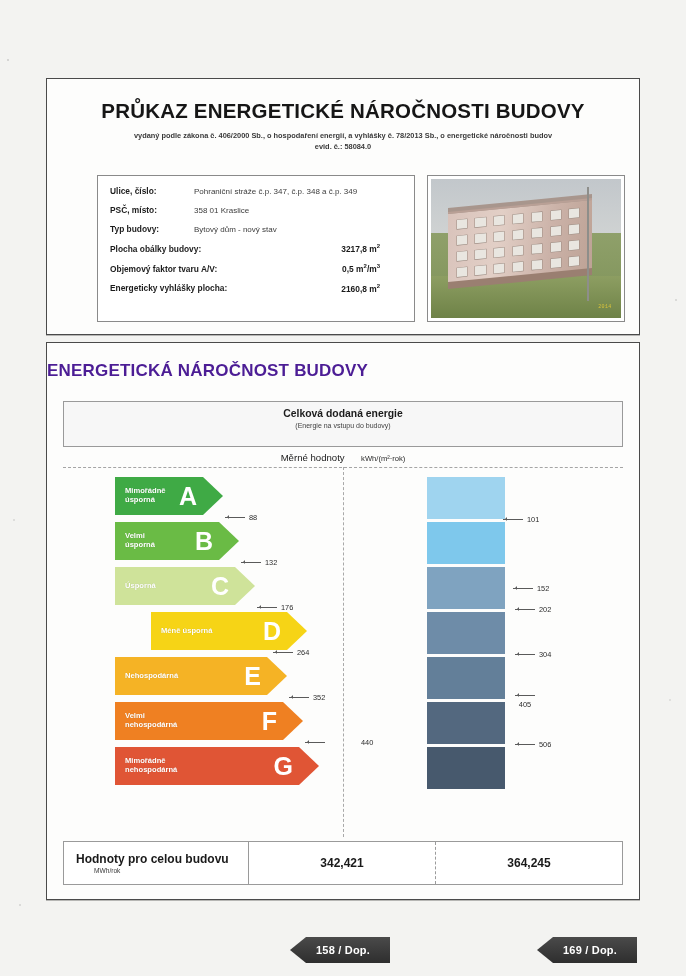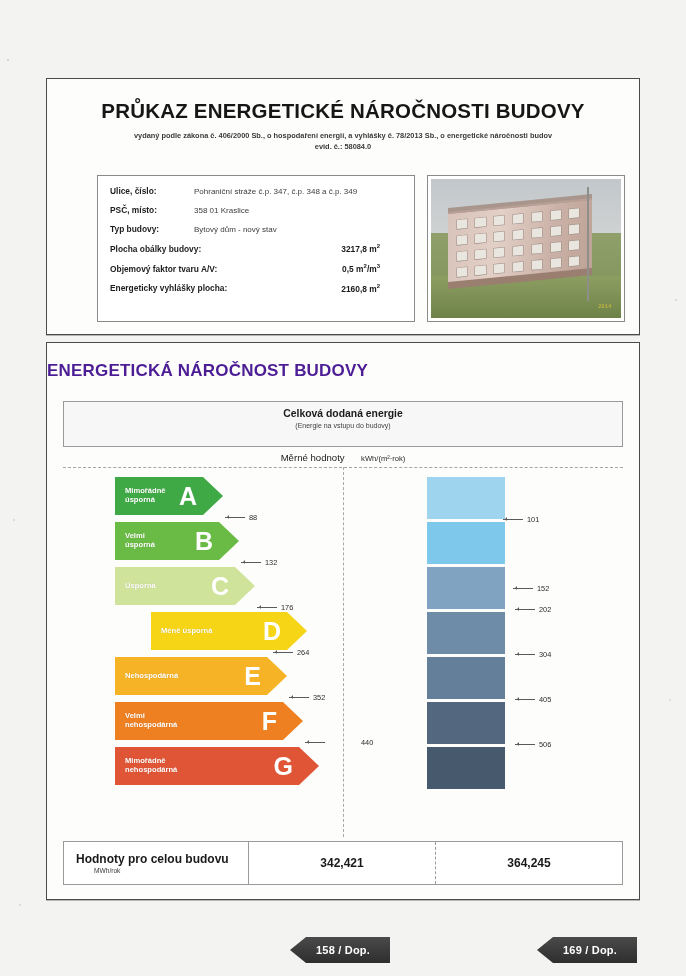--- a/index.html
+++ b/index.html
@@ -398,21 +398,21 @@
           <span>152</span>
         </div>
         <div class="bthr" style="top: 128px; left: 148px;">
           <span class="ar"></span>
           <span>202</span>
         </div>
         <div class="bthr" style="top: 173px; left: 148px;">
           <span class="ar"></span>
           <span>304</span>
         </div>
-        <div class="bthr" style="top: 218px; left: 148px;">
+        <div class="bthr" style="top: 218px; left: 148px; flex-direction: column;">
           <span class="ar"></span>
           <span>405</span>
         </div>
         <div class="bthr" style="top: 263px; left: 148px;">
           <span class="ar"></span>
           <span>506</span>
         </div>
       </div>
 
     <div class="pointer" id="pointer-left">158 / Dop.</div>

